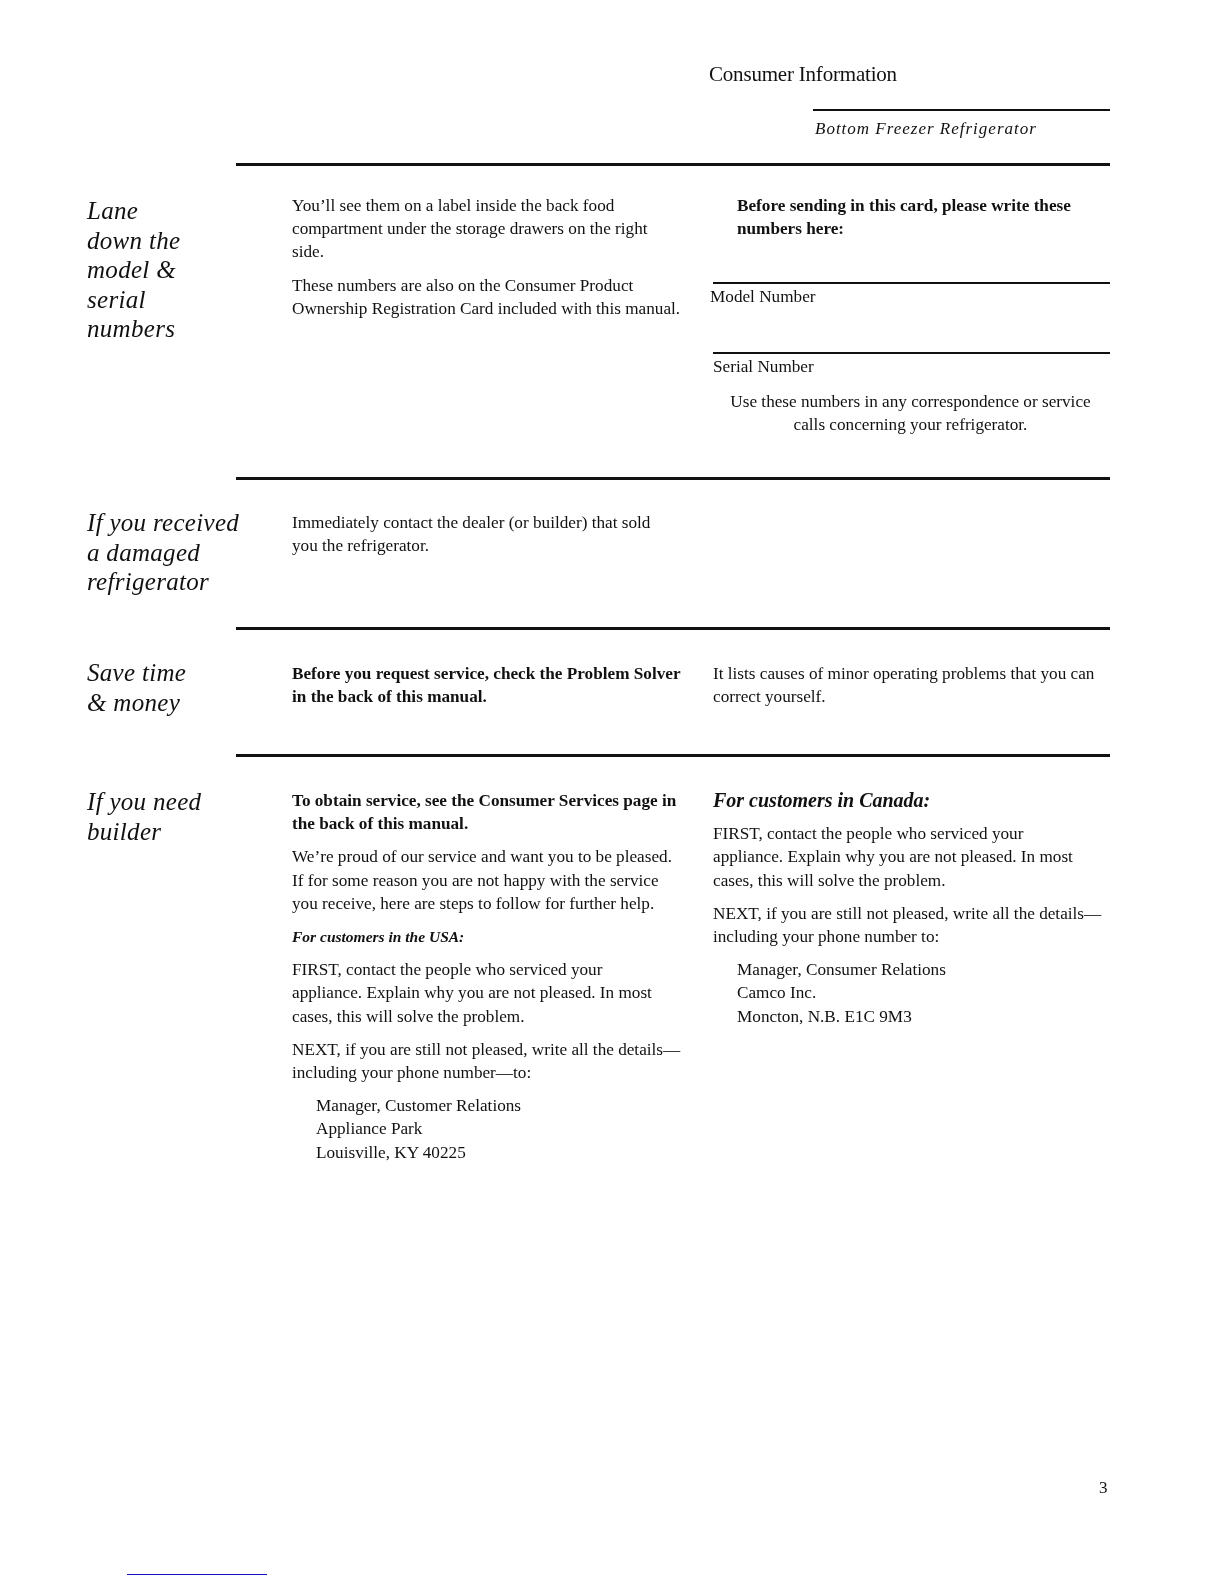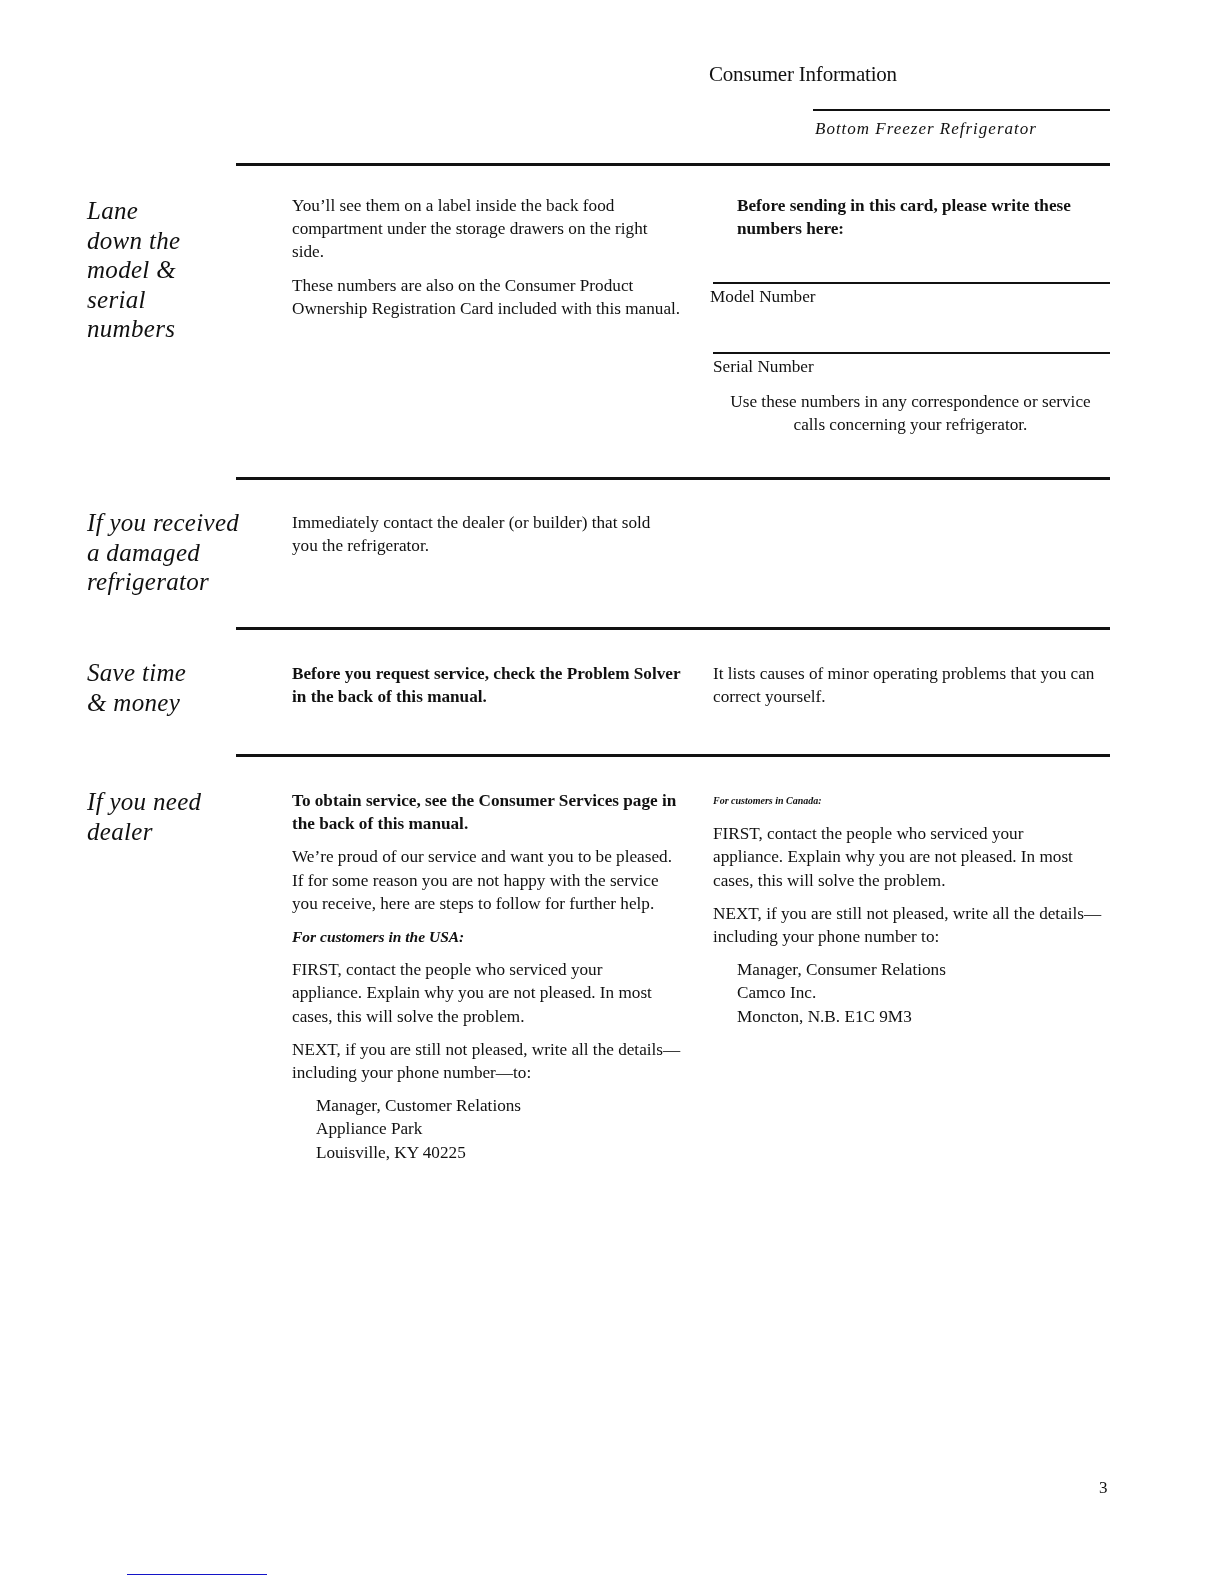--- a/index.html
+++ b/index.html
@@ -65,36 +65,36 @@
   <div>Save time</div>
   <div>&amp; money</div>
 </div>
 <div class="col bold" style="left:292px; top:662px; width:400px;">Before you request service, check the Problem Solver in the back of this manual.</div>
 <div class="col" style="left:713px; top:662px; width:400px;">It lists causes of minor operating problems that you can correct yourself.</div>
 
 <div class="rule" style="left:236px; top:754px; width:874px;"></div>
 
 <div class="side" style="top:787px;">
   <div>If you need</div>
-  <div>dealer</div>
+  <div>builder</div>
 </div>
 <div class="col" style="left:292px; top:789px; width:400px;">
   <p class="bold" style="width:390px;">To obtain service, see the Consumer Services page in the back of this manual.</p>
   <p style="width:395px;">We’re proud of our service and want you to be pleased. If for some reason you are not happy with the service you receive, here are steps to follow for further help.</p>
   <p class="bi" style="font-size:15.5px;">For customers in the USA:</p>
   <p style="width:380px;">FIRST, contact the people who serviced your appliance. Explain why you are not pleased. In most cases, this will solve the problem.</p>
   <p style="width:395px;">NEXT, if you are still not pleased, write all the details—including your phone number—to:</p>
   <div class="addr">
     <div>Manager, Customer Relations</div>
     <div>Appliance Park</div>
     <div>Louisville, KY 40225</div>
   </div>
 </div>
 <div class="col" style="left:713px; top:789px; width:400px;">
-  <p class="bi" style="font-size:10px; ">For customers in Canada:</p>
+  <p class="bi" style="font-size:20px; ">For customers in Canada:</p>
   <p style="width:380px;">FIRST, contact the people who serviced your appliance. Explain why you are not pleased. In most cases, this will solve the problem.</p>
   <p style="width:400px;">NEXT, if you are still not pleased, write all the details—including your phone number to:</p>
   <div class="addr">
     <div>Manager, Consumer Relations</div>
     <div>Camco Inc.</div>
     <div>Moncton, N.B. E1C 9M3</div>
   </div>
 </div>
 
 <div class="abs pagenum">3</div>

